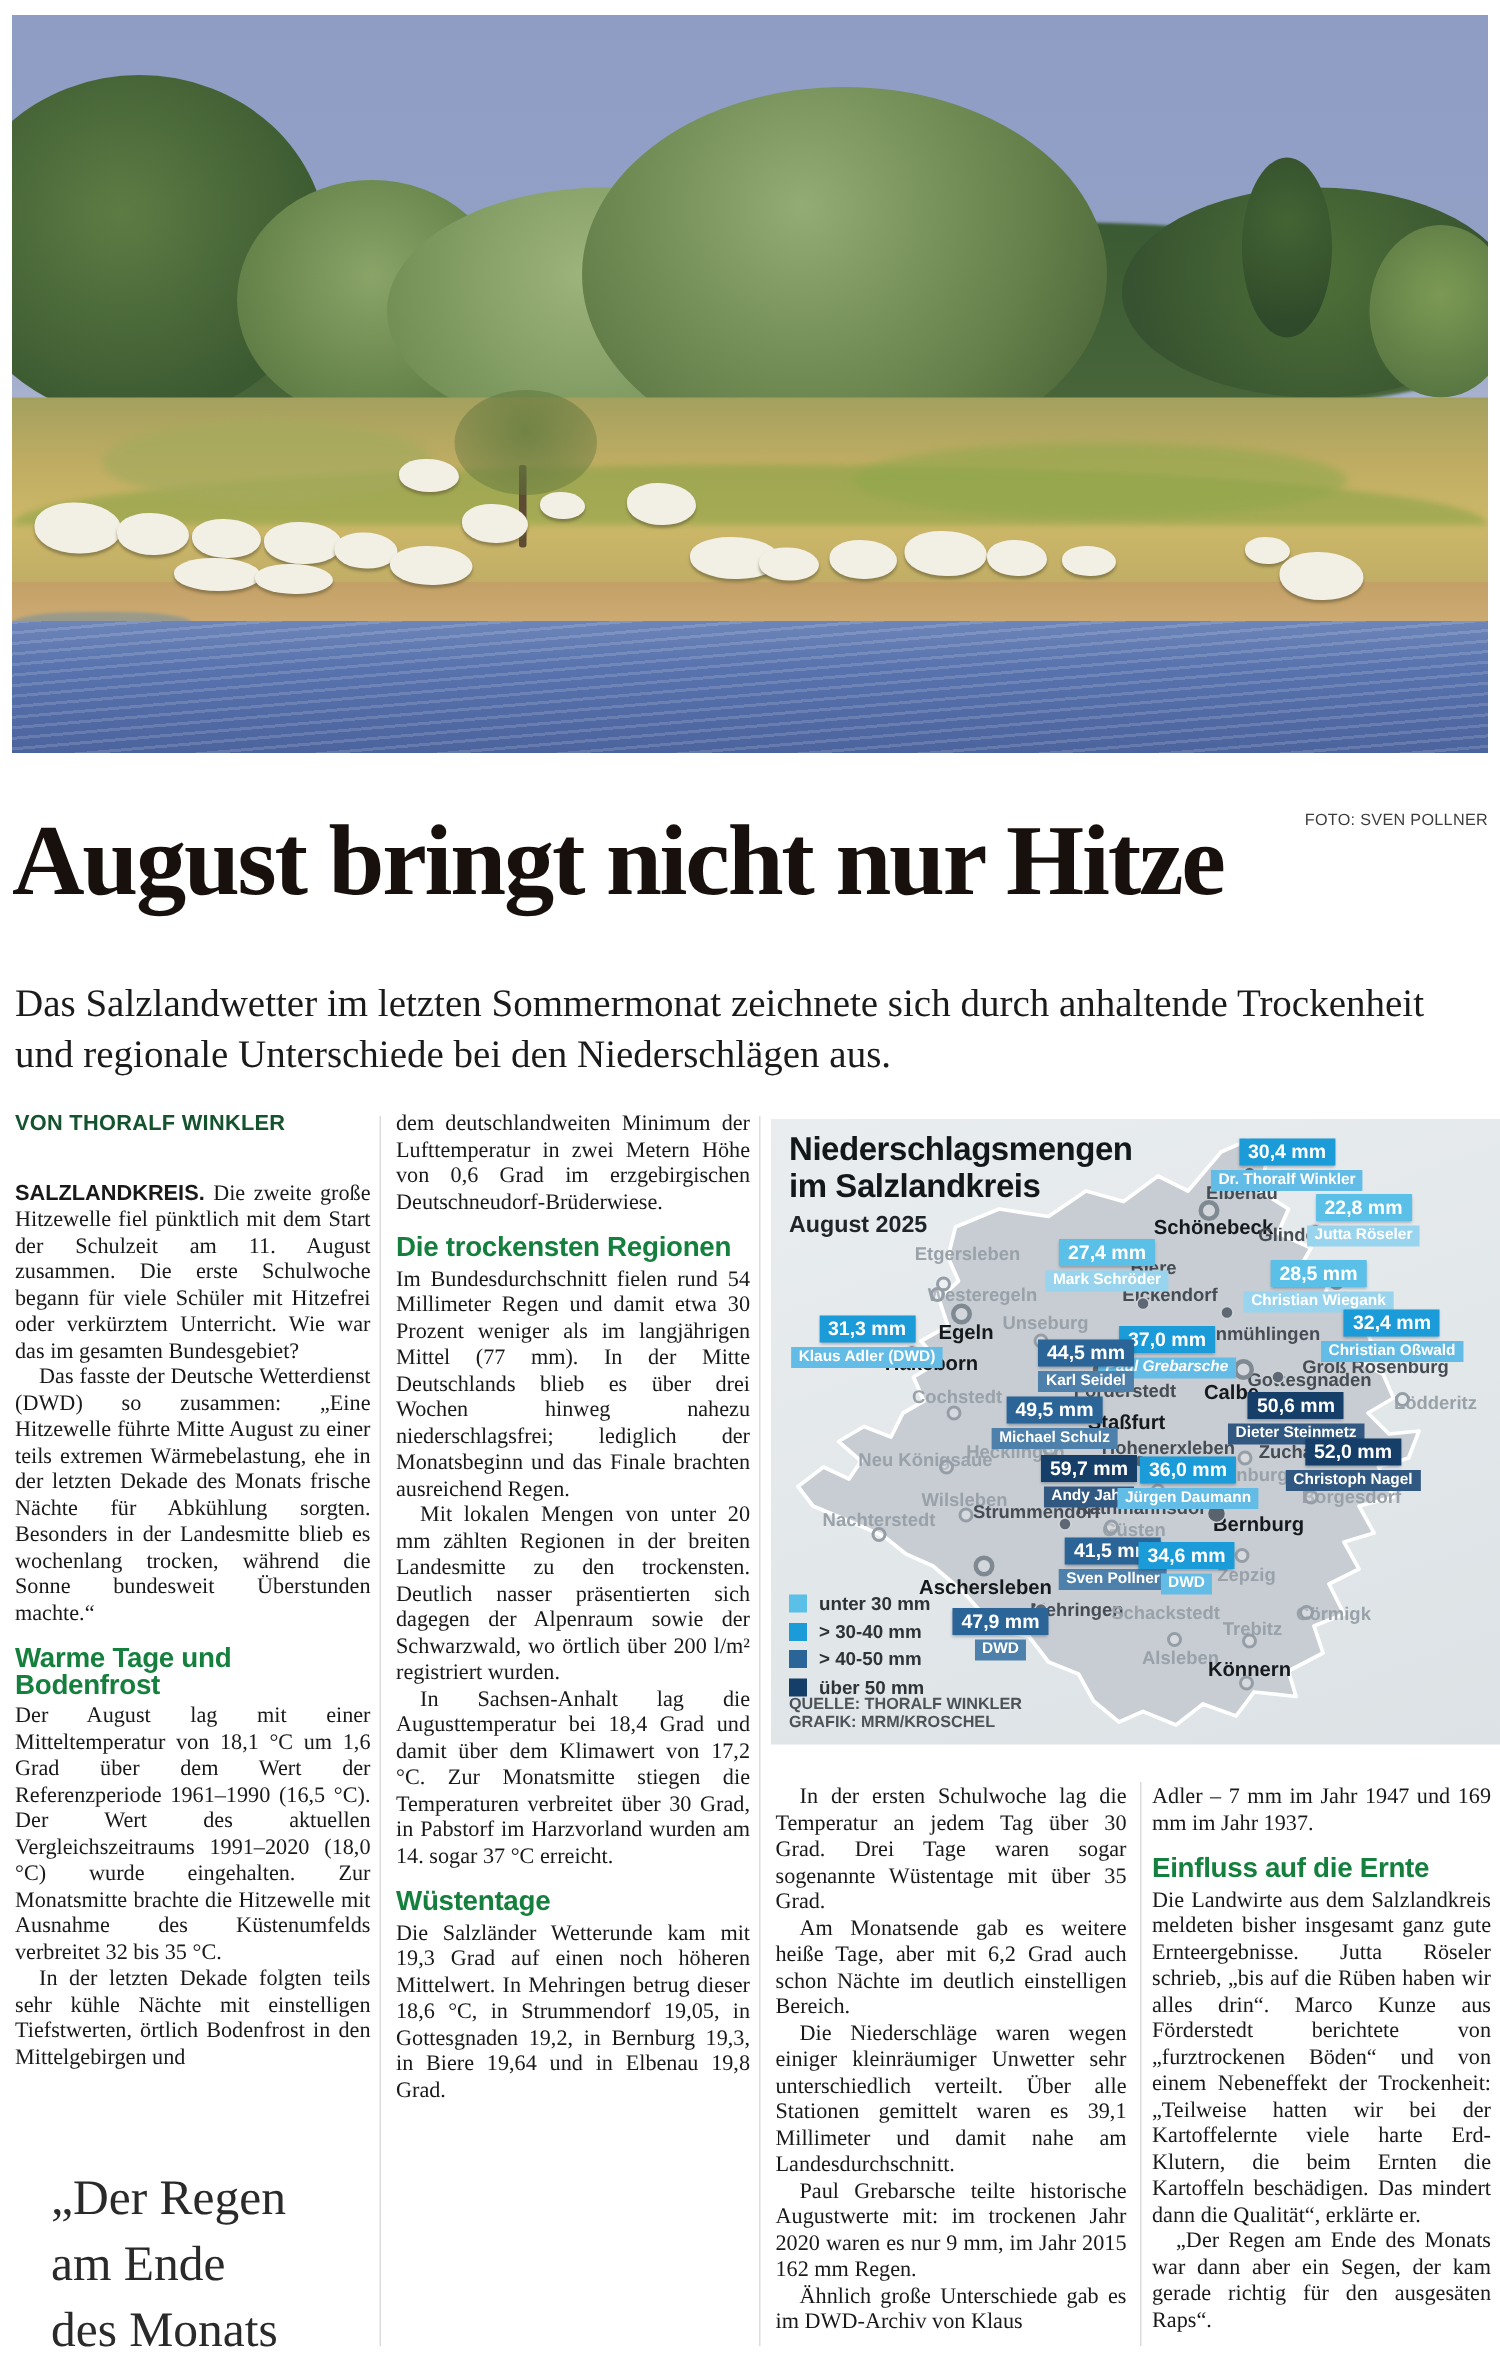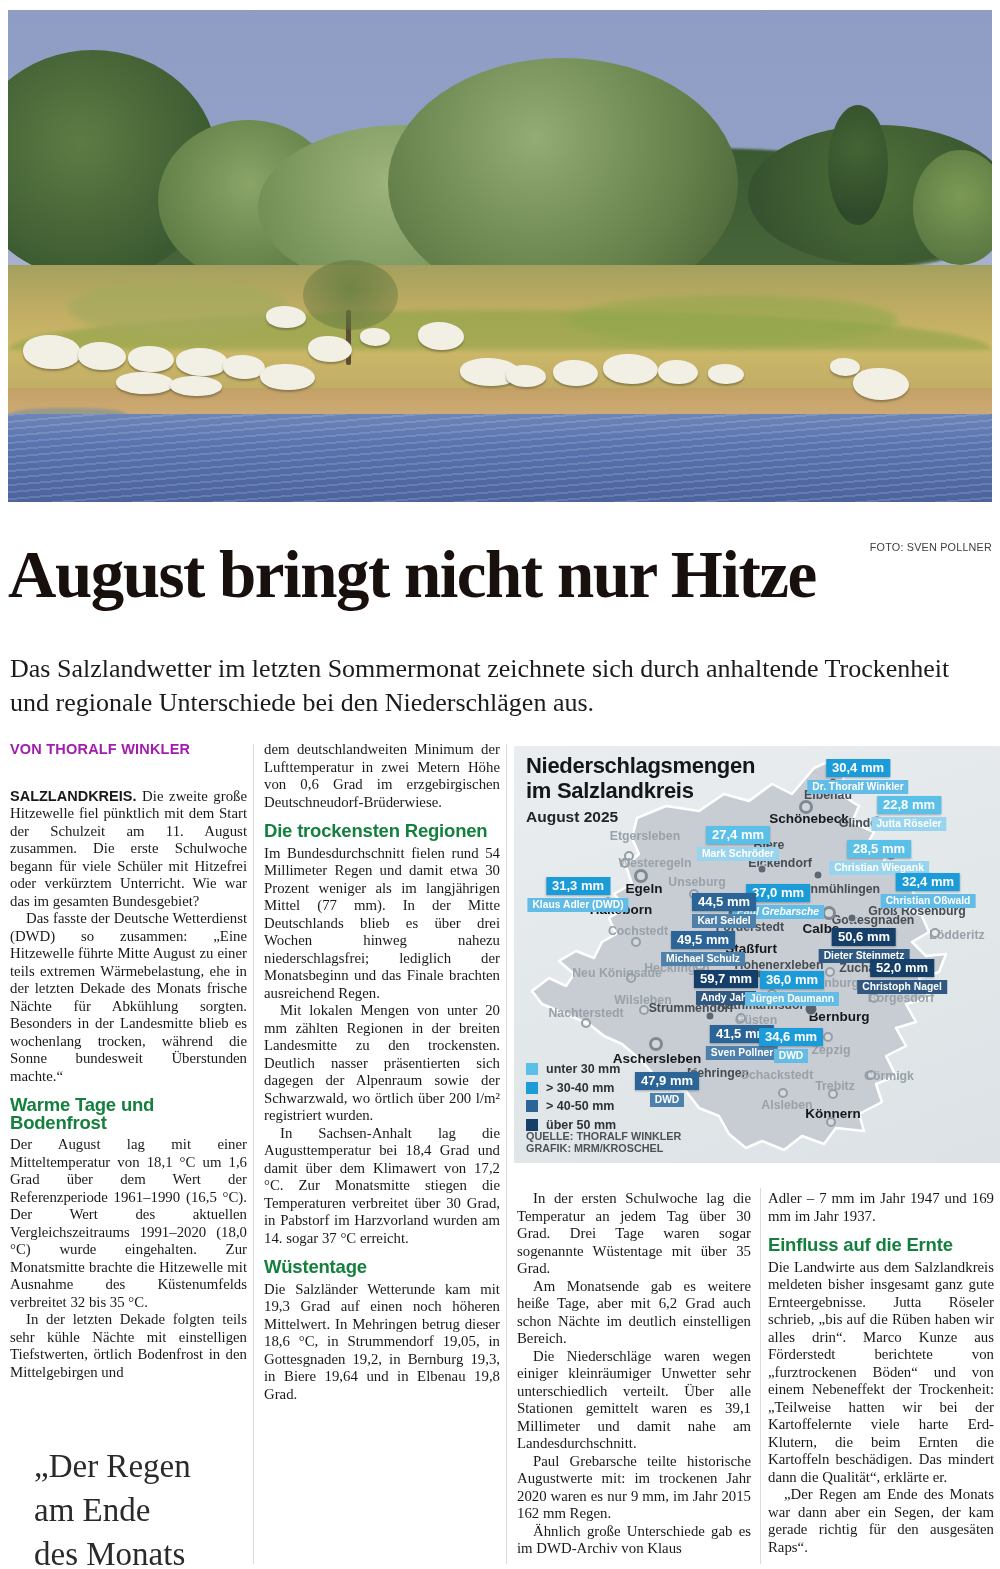--- a/index.html
+++ b/index.html
@@ -38,21 +38,21 @@
      color:#17100c;line-height:1.12;}
   .dek{position:absolute;left:10px;top:652px;margin:0;width:955px;
        font-family:"Liberation Serif",serif;font-size:26px;line-height:1.3;color:#1b1b1b;}
 
   
   .vrule{position:absolute;width:1px;background:#dcdcdc;}
   .col{position:absolute;font-family:"Liberation Serif",serif;font-size:14.8px;line-height:17.5px;
        text-align:justify;color:#191919;}
   .col p{margin:0;}
   .col p.ind{text-indent:16px;}
-  .byline{font-family:"Liberation Sans",sans-serif;font-weight:bold;font-size:14.5px;color:#a21caf;
+  .byline{font-family:"Liberation Sans",sans-serif;font-weight:bold;font-size:14.5px;color:#14532d;
           margin-bottom:29px;letter-spacing:.2px;}
   .lead{font-family:"Liberation Sans",sans-serif;font-weight:bold;font-size:14.5px;}
   .col h3{font-family:"Liberation Sans",sans-serif;font-weight:800;font-size:18.5px;color:#15803d;
           margin:11px 0 5px;text-align:left;letter-spacing:-.2px;}
   .pullquote{white-space:pre-line;font-family:"Liberation Serif",serif;font-size:33px;line-height:1.33;
              color:#2a2a2a;margin:64px 0 0 24px;text-align:left;}
 
   
   .map{position:absolute;left:514px;top:746px;width:486px;height:417px;overflow:hidden;
        background:linear-gradient(160deg,#e9edf0 0%,#e2e7ea 55%,#dde2e6 100%);}

